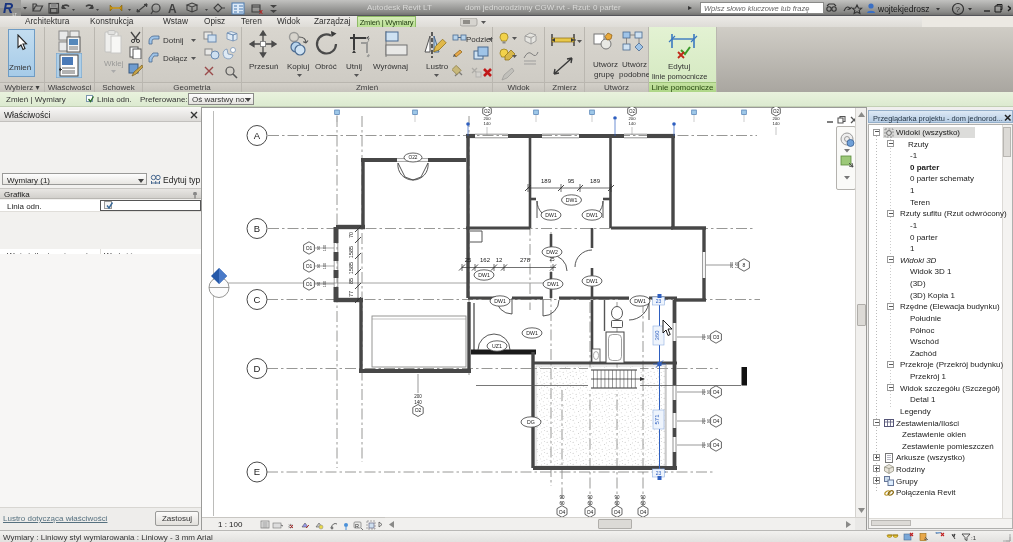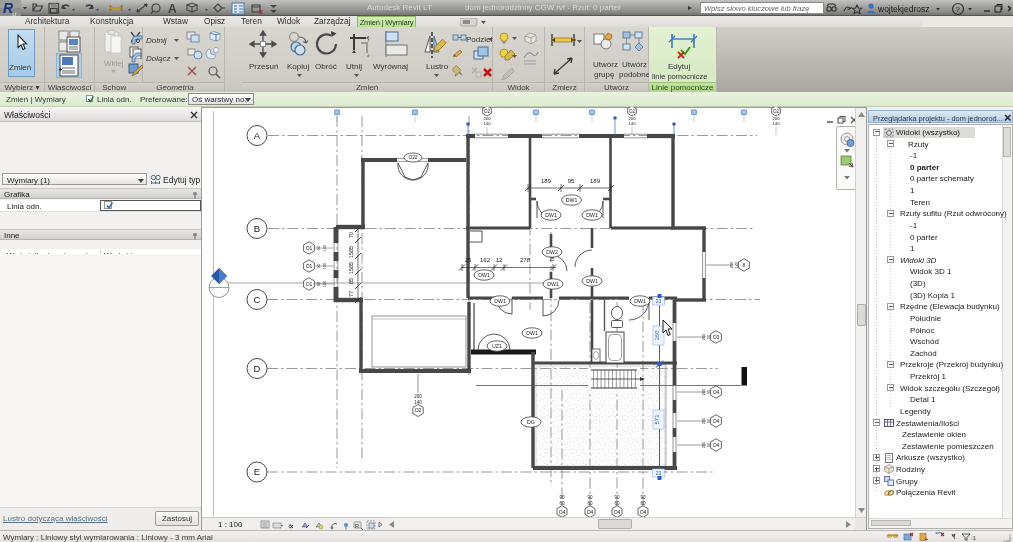--- a/index.html
+++ b/index.html
@@ -165,21 +165,21 @@
           <rect x="1" y="1" width="8" height="10" fill="#fff" stroke="#555"></rect>
           <rect x="4" y="3" width="8" height="10" fill="#fff" stroke="#555"></rect>
         </svg>
       <svg class="abs" style="left:33px;top:36px" width="15" height="14" viewBox="0 0 15 14">
           <rect x="1" y="1" width="9" height="9" fill="#6f9ccf" stroke="#3a5a80"></rect>
           <path d="M14,2 L6,9 l-2,4 4,-2 7,-7 z" fill="#c8a44a" stroke="#7a6020" stroke-width="0.7"></path>
         </svg>
       <div class="plabel">Schowek</div>
     </div>
 
-    <div class="panel" style="left:126px;width:99px;font-style:italic;">
+    <div class="panel" style="left:143px;width:99px;">
       <svg class="abs" style="left:5px;top:6px" width="12" height="12" viewBox="0 0 12 12">
           <path d="M1,8 a5,5 0 0 1 5,-5 l5,0 0,3 -5,0 a2,2 0 0 0 -2,2 l0,3 -3,0 z" fill="#9fc4e8" stroke="#4a6a90" stroke-width="0.8"></path>
         </svg>
       <div class="ptxt" style="left:20px;top:9px;">Dotnij</div>
       <svg class="abs" style="left:47px;top:11px" width="8" height="5">
           <path d="M1,1 l5,0 -2.5,3 z" fill="#555"></path>
         </svg>
       <svg class="abs" style="left:5px;top:24px" width="12" height="12" viewBox="0 0 12 12">
           <path d="M1,11 l0,-4 4,-5 5,0 0,3 -4,0 -2,3 0,3 z" fill="#9fc4e8" stroke="#4a6a90" stroke-width="0.8"></path>
         </svg>
@@ -397,27 +397,20 @@
           <path d="M1,3 h4 M3,1 v4 M3,5 l0,2.5" stroke="#666" stroke-width="1" fill="none"></path>
           <rect x="1.5" y="1" width="3" height="3" fill="#888"></rect>
         </svg>
     </div>
     <div class="abs" style="left:0;top:93px;width:201px;height:12px;background:#fff;border-bottom:1px solid #e0deda;">
       <span class="abs" style="left:7px;top:2px;font-size:8px;color:#222;">Linia odn.</span>
       <div class="abs" style="left:100px;top:0;width:101px;height:11px;border:1px solid #555;background:#fff;"></div>
       <span class="abs" style="left:104px;top:1px;width:8px;height:8px;background:#f4f4f4;border:1px solid #999;"></span>
       <svg class="abs" style="left:105px;top:1px" width="9" height="9">
           <path d="M2,4.5 l2,2.5 3.5,-5.5" stroke="#3a6a9a" stroke-width="1.4" fill="none"></path>
-        </svg>
-    </div>
-    <div class="abs" style="left:0;top:122px;width:201px;height:11px;background:linear-gradient(#e8e6e3,#d2d0cc);border-top:1px solid #c8c6c2;border-bottom:1px solid #b8b6b2;">
-      <span class="abs" style="left:4px;top:1px;font-size:8px;color:#222;">Inne</span>
-      <svg class="abs" style="left:192px;top:2px" width="8" height="8">
-          <path d="M1,3 h4 M3,1 v4 M3,5 l0,2.5" stroke="#666" stroke-width="1" fill="none"></path>
-          <rect x="1.5" y="1" width="3" height="3" fill="#888"></rect>
         </svg>
     </div>
     <div class="abs" style="left:0;top:142px;width:201px;height:21px;background:#fff;border-bottom:7px solid #a16207;">
       <span class="abs" style="left:7px;top:2px;font-size:8px;color:#222;">Wyświetlanie zrównania</span>
       <span class="abs" style="left:104px;top:2px;font-size:8px;color:#222;">Wartość</span>
       <div class="abs" style="left:100px;top:0;width:1px;height:13px;background:#e0deda;"></div>
     </div>
     <div class="abs" style="left:0;top:147px;width:201px;height:253px;background:#f7f6f5;"></div>
     <div class="abs" style="left:0;top:400px;width:201px;height:23px;background:#eeedeb;border-top:1px solid #d8d6d2;">
       <span class="abs" style="left:3px;top:6px;font-size:8px;color:#55707f;text-decoration:underline;">Lustro dotycząca właściwości</span>

